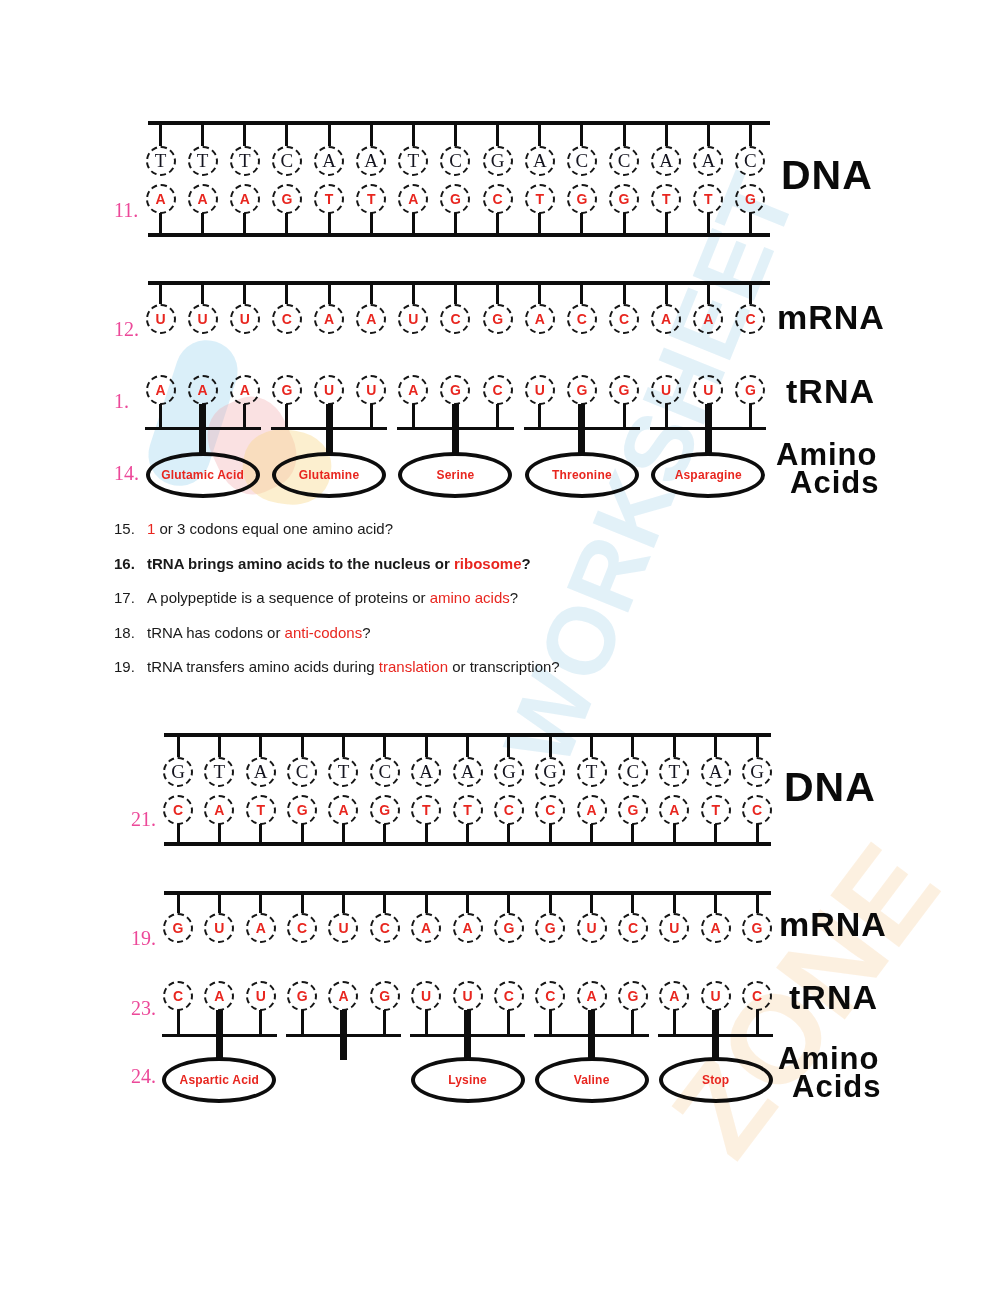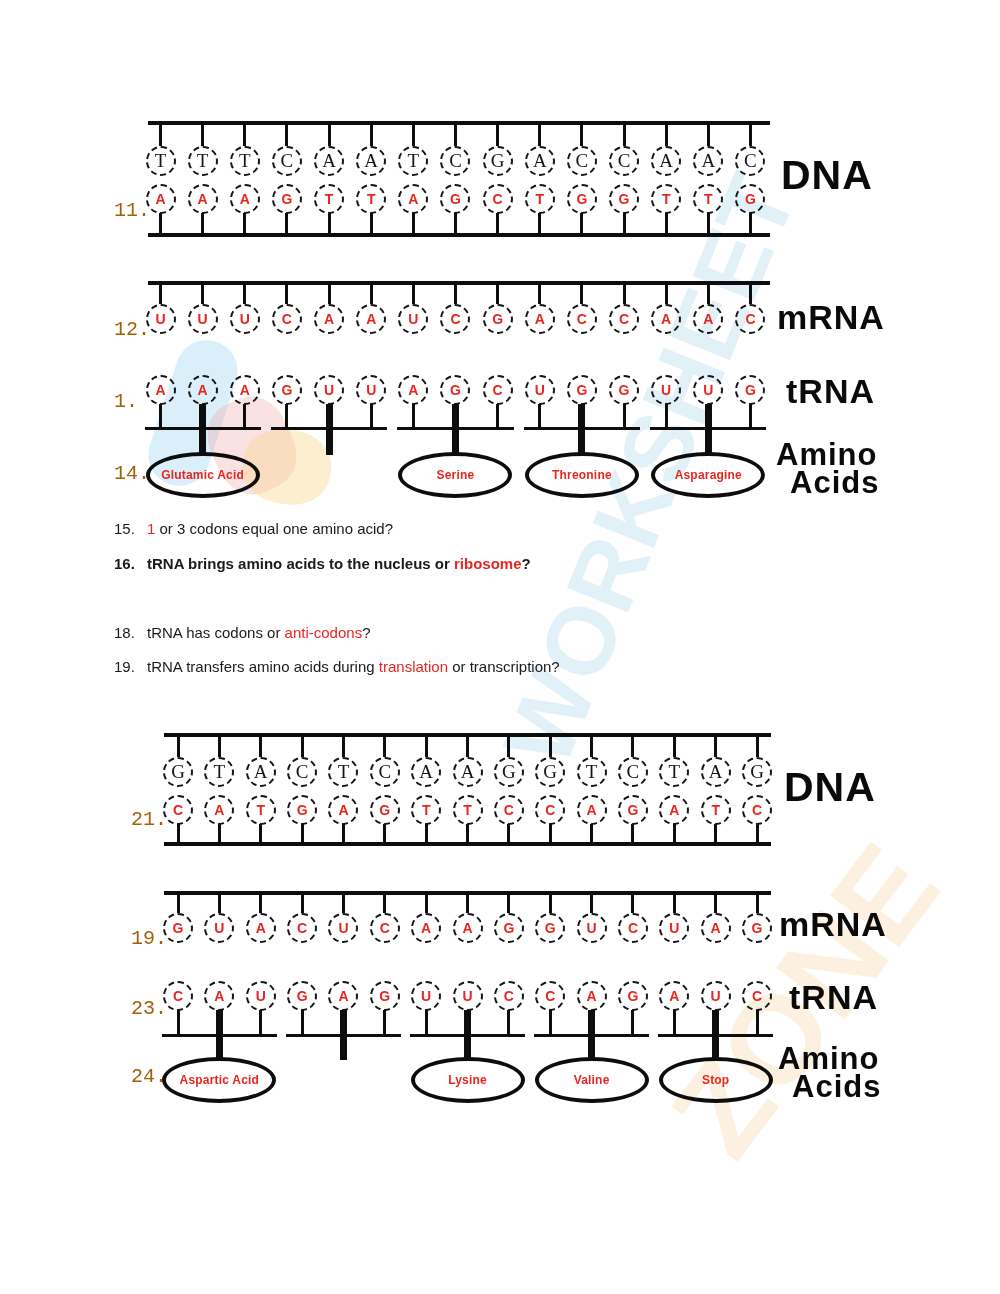--- a/index.html
+++ b/index.html
@@ -10,21 +10,21 @@
   .vl{position:absolute;background:#0d0d0d;}
   .circ{position:absolute;width:30px;height:30px;border:2px dashed #161616;
         border-radius:50%;box-sizing:border-box;display:flex;align-items:center;
         justify-content:center;background:transparent;}
   .blk{font-family:"Liberation Serif",serif;font-size:19px;color:#14141f;}
   .redL{font-weight:bold;font-size:14px;color:var(--red);}
   .oval{position:absolute;width:114px;height:46px;border:4px solid #0d0d0d;
         border-radius:50%;box-sizing:border-box;display:flex;align-items:center;
         justify-content:center;font-weight:bold;font-size:12px;color:var(--red);
         background:transparent;letter-spacing:.2px;}
-  .num{position:absolute;font-family:Liberation Mono, monospace;font-size:20px;color:#a16207;}
+  .num{position:absolute;font-family:Liberation Serif, serif;font-size:20px;color:#ec4899;}
   .side{position:absolute;font-weight:bold;color:#0a0a0a;letter-spacing:1px;line-height:1;}
   .q{position:absolute;font-size:15px;color:#1a1a1a;white-space:pre;}
   .q .qn{display:inline-block;width:33px;}
   .q .red{color:var(--red);}
   .wm{position:absolute;font-weight:bold;pointer-events:none;white-space:nowrap;line-height:1;}
   #wm1{left:650px;top:470px;font-size:96px;color:#2996cc;opacity:.13;
        transform:translate(-50%,-50%) rotate(-68deg);}
   #wm2{left:805px;top:1000px;font-size:125px;color:#f09a2f;opacity:.14;
        transform:translate(-50%,-50%) rotate(-53deg);}
   .logo-shape{position:absolute;pointer-events:none;}
@@ -171,20 +171,21 @@
     <div class="vl" style="left: 704.82px; top: 404px; width: 7px; height: 23px;"></div>
     <div class="circ redL" style="left: 735.46px; top: 375px;">G</div>
     <div class="vl" style="left: 748.96px; top: 404px; width: 3px; height: 23px;"></div>
     <div class="num" style="left: 114px; top: 390px;">1.</div>
     <div class="side" style="left: 786px; top: 374px; font-size: 34px;">tRNA</div>
     <div class="hl" style="left: 144.5px; top: 427px; width: 116.28px; height: 3px;"></div>
     <div class="vl" style="left: 199.14px; top: 427px; width: 7px; height: 28px;"></div>
     <div class="oval" style="left: 145.64px; top: 452px;">Glutamic Acid</div>
     <div class="hl" style="left: 270.92px; top: 427px; width: 116.28px; height: 3px;"></div>
     <div class="vl" style="left: 325.56px; top: 427px; width: 7px; height: 28px;"></div>
+    <div class="oval" style="left: 272.06px; top: 452px;">Glutamine</div>
     <div class="hl" style="left: 397.34px; top: 427px; width: 116.28px; height: 3px;"></div>
     <div class="vl" style="left: 451.98px; top: 427px; width: 7px; height: 28px;"></div>
     <div class="oval" style="left: 398.48px; top: 452px;">Serine</div>
     <div class="hl" style="left: 523.76px; top: 427px; width: 116.28px; height: 3px;"></div>
     <div class="vl" style="left: 578.4px; top: 427px; width: 7px; height: 28px;"></div>
     <div class="oval" style="left: 524.9px; top: 452px;">Threonine</div>
     <div class="hl" style="left: 650.18px; top: 427px; width: 116.28px; height: 3px;"></div>
     <div class="vl" style="left: 704.82px; top: 427px; width: 7px; height: 28px;"></div>
     <div class="oval" style="left: 651.32px; top: 452px; text-align: center;">Asparagine</div>
     <div class="num" style="left: 114px; top: 462px;">14.</div>
@@ -331,15 +332,16 @@
     <div class="vl" style="left: 588.1px; top: 1034px; width: 7px; height: 26px;"></div>
     <div class="oval" style="left: 534.6px; top: 1057px;">Valine</div>
     <div class="hl" style="left: 658.32px; top: 1034px; width: 114.72px; height: 3px;"></div>
     <div class="vl" style="left: 712.18px; top: 1034px; width: 7px; height: 26px;"></div>
     <div class="oval" style="left: 658.68px; top: 1057px;">Stop</div>
     <div class="num" style="left: 131px; top: 1065px;">24.</div>
     <div class="side" style="left: 778px; top: 1043px; font-size: 31px;">Amino</div>
     <div class="side" style="left: 792px; top: 1071px; font-size: 31px;">Acids</div>
     <div class="q" style="left: 114px; top: 520px;"><span class="qn">15.</span><span class="red">1</span><span> or 3 codons equal one amino acid?</span></div>
     <div class="q" style="left: 114px; top: 554.6px; font-weight: bold;"><span class="qn">16.</span><span>tRNA brings amino acids to the nucleus or </span><span class="red">ribosome</span><span>?</span></div>
+    <div class="q" style="left: 114px; top: 589.2px;"><span class="qn">17.</span><span>A polypeptide is a sequence of proteins or </span><span class="red">amino acids</span><span>?</span></div>
     <div class="q" style="left: 114px; top: 623.8px;"><span class="qn">18.</span><span>tRNA has codons or </span><span class="red">anti-codons</span><span>?</span></div>
     <div class="q" style="left: 114px; top: 658.4px;"><span class="qn">19.</span><span>tRNA transfers amino acids during </span><span class="red">translation</span><span> or transcription?</span></div>
   </div>
 
 </body></html>

